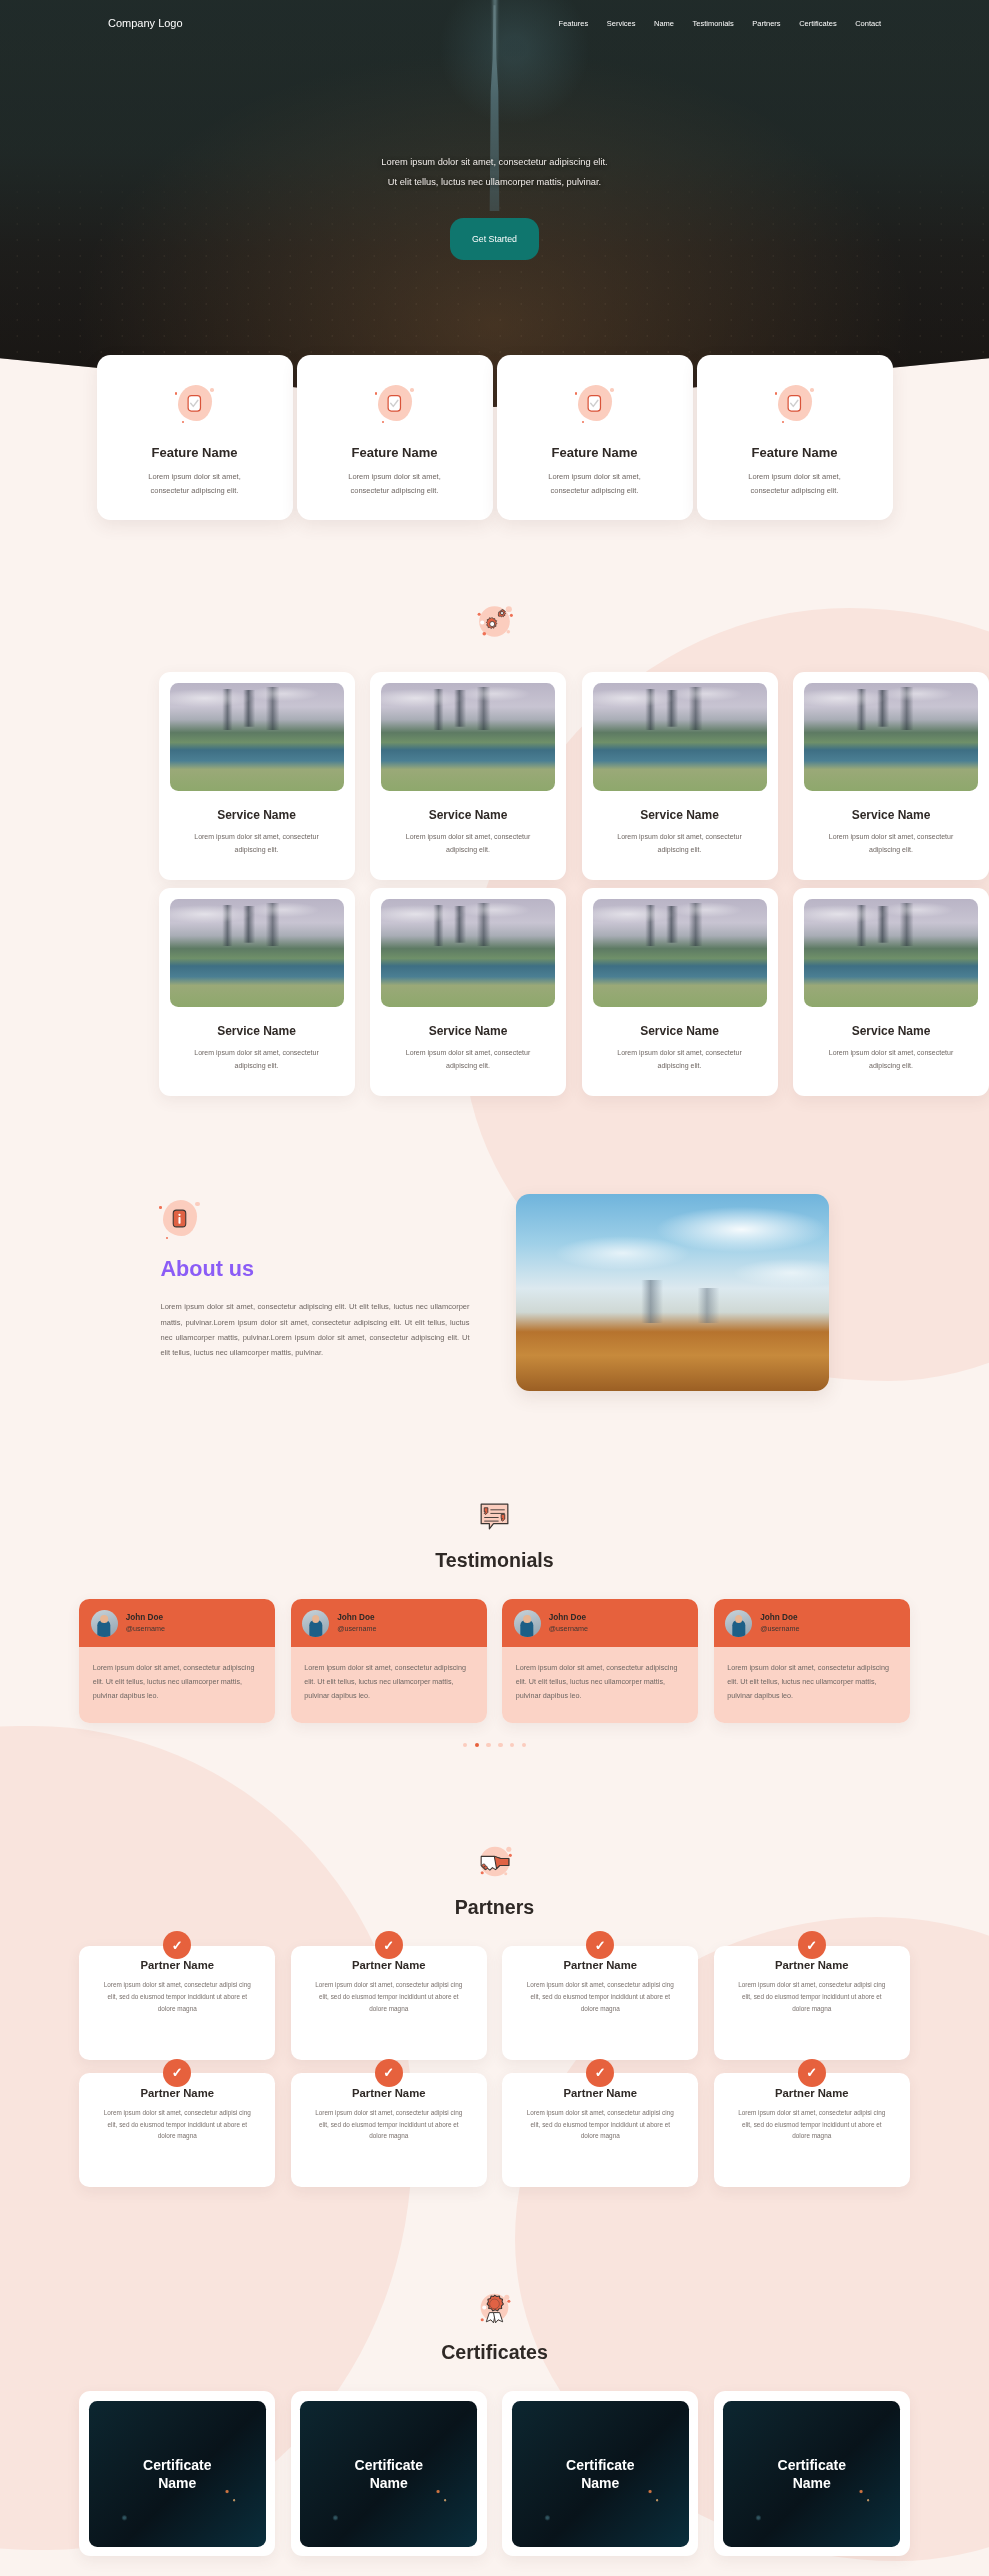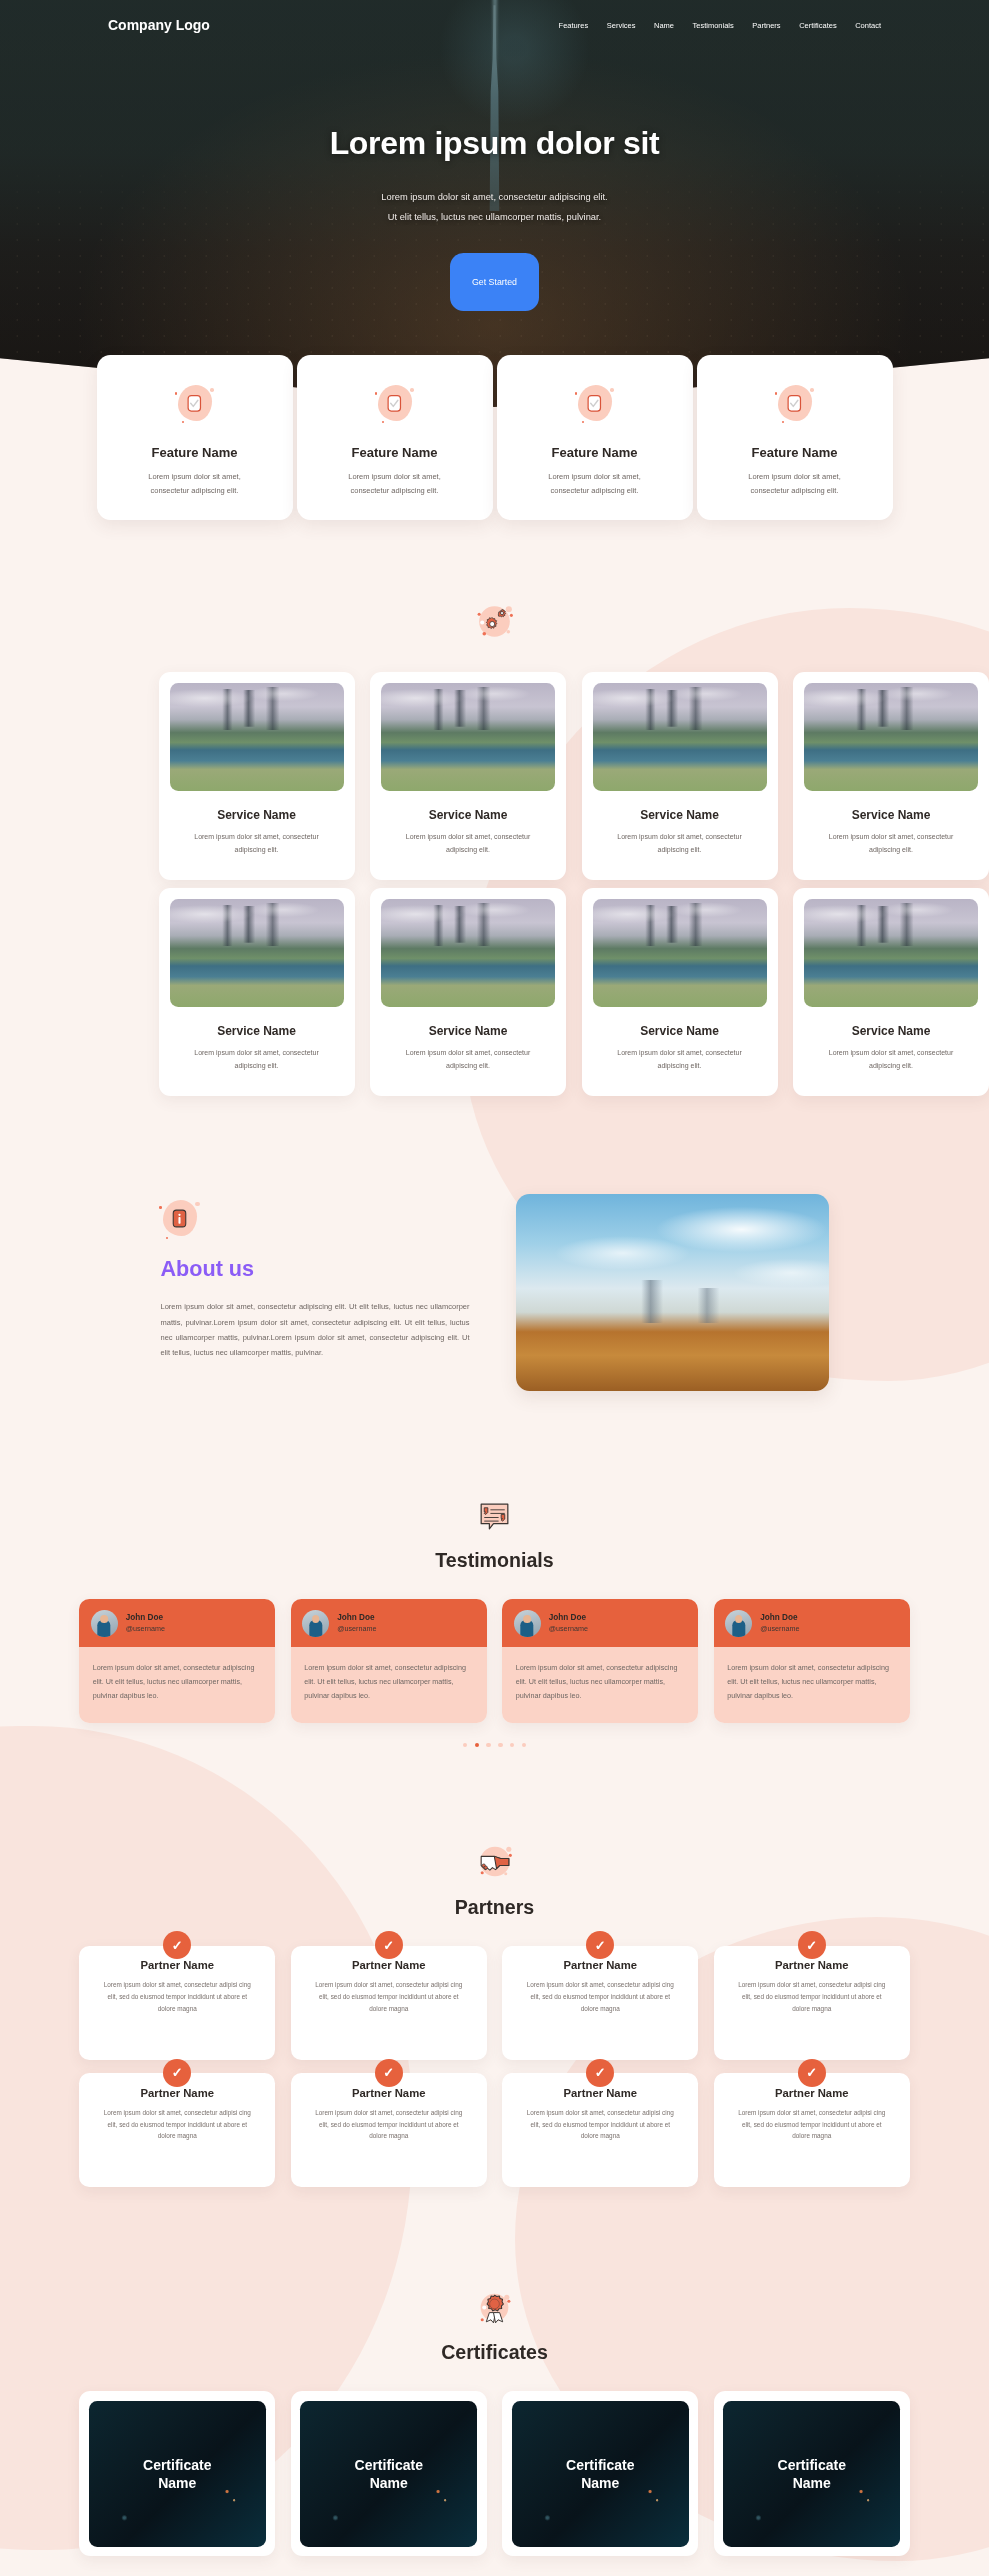--- a/index.html
+++ b/index.html
@@ -63,22 +63,22 @@
     text-shadow:0 1px 7.2px rgba(0,0,0,.45);
   }
   .hero-sub-wrap { margin-top:23px; }
   .hero-sub {
     color:#fff; font-size:19.6px; font-weight:400; text-shadow:0 1px 6.2px rgba(0,0,0,.45);
     display:inline-block;
   }
   .caret { display:inline-block; width:1.5px; height:19.6px; background:#ec6a4c; vertical-align:-3.1px; margin-left:1.5px; }
   .hero-desc { margin-top:27px; color:#f1ece9; font-size:9.3px; line-height:2.15; text-shadow:0 0.5px 4.1px rgba(0,0,0,.5); }
   .btn-started {
-    margin-top:25px; display:inline-block; background:#3b82f6; color:#fff; border:none;
-    font-family:inherit; font-size:8.8px; font-weight:400; padding:24px 22px; border-radius:13.4px; cursor:pointer;
+    margin-top:25px; display:inline-block; background:#0f766e; color:#fff; border:none;
+    font-family:inherit; font-size:8.8px; font-weight:400; padding:16px 22px; border-radius:13.4px; cursor:pointer;
   }
 
   
   .features { position:relative; z-index:5; margin-top:-52px; display:flex; justify-content:center; gap:4px; }
   .feature-card {
     width:196px; height:165px; background:#fff; border-radius:13.4px;
     box-shadow:0 5.2px 17.5px rgba(90,60,50,.09);
     display:flex; flex-direction:column; align-items:center; padding-top:29px;
   }
   .icon-blob { position:relative; width:38px; height:38px; display:flex; align-items:center; justify-content:center; }
@@ -196,21 +196,21 @@
       radial-gradient(circle at 78% 62%, rgba(240,130,70,.85) 0 1px, transparent 2.1px),
       radial-gradient(circle at 82% 68%, rgba(255,190,120,.7) 0 0.8px, transparent 1.5px),
       radial-gradient(circle at 20% 80%, rgba(120,200,220,.35) 0 1px, transparent 3.1px),
       radial-gradient(circle, rgba(255,255,255,.25) 0.3px, transparent 0.5px);
     background-size:auto,auto,auto,17.5px 13.4px;
   }
   .cert-name { position:relative; z-index:2; color:#fff; font-size:14px; font-weight:700; text-align:center; line-height:1.3; width:98px; }
 
   
   .nav { position:absolute; top:0; left:0; right:0; z-index:10; display:flex; align-items:center; padding:17px 108px; }
-  .nav-logo { color:#fff; font-size:14px; font-weight:700; }
+  .nav-logo { color:#fff; font-size:11px; font-weight:400; }
   .nav-links { margin-left:auto; display:flex; gap:18.5px; }
   .nav-links a { color:#fff; text-decoration:none; font-size:7.5px; }
 </style>
 </head>
 <body>
 
 <div class="page">
 
   <div class="blob blob-a"></div>
   <div class="blob blob-b"></div>
@@ -230,21 +230,20 @@
         <a href="#">Services</a>
         <a href="#">Name</a>
         <a href="#">Testimonials</a>
         <a href="#">Partners</a>
         <a href="#">Certificates</a>
         <a href="#">Contact</a>
       </div>
     </nav>
 
     <div class="hero-inner">
-      <h1 class="hero-title">Lorem ipsum dolor sit</h1>
       <p class="hero-desc">
         <span>Lorem ipsum dolor sit amet, consectetur adipiscing elit.</span><br>
         <span>Ut elit tellus, luctus nec ullamcorper mattis, pulvinar.</span>
       </p>
       <button class="btn-started">Get Started</button>
     </div>
   </section>
 
   <section class="features">
     <div class="feature-card">

